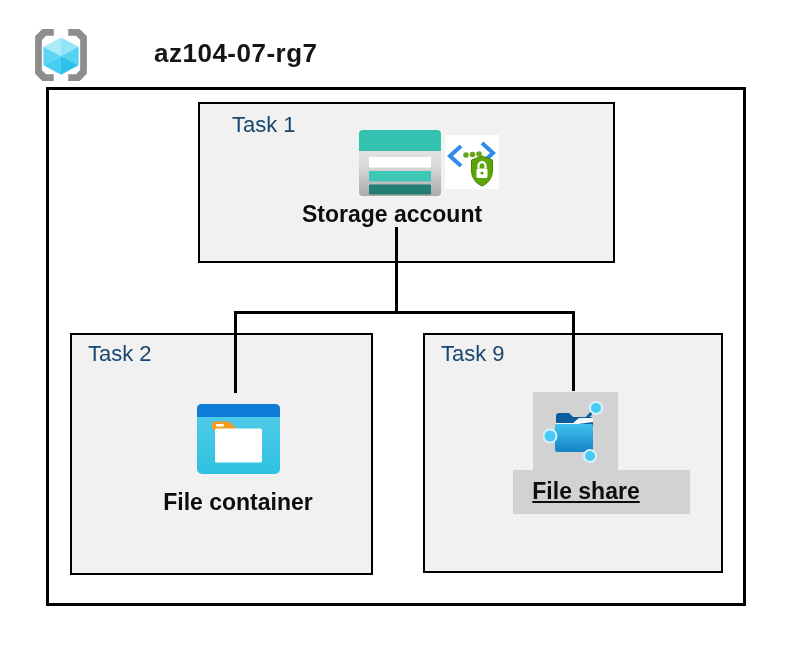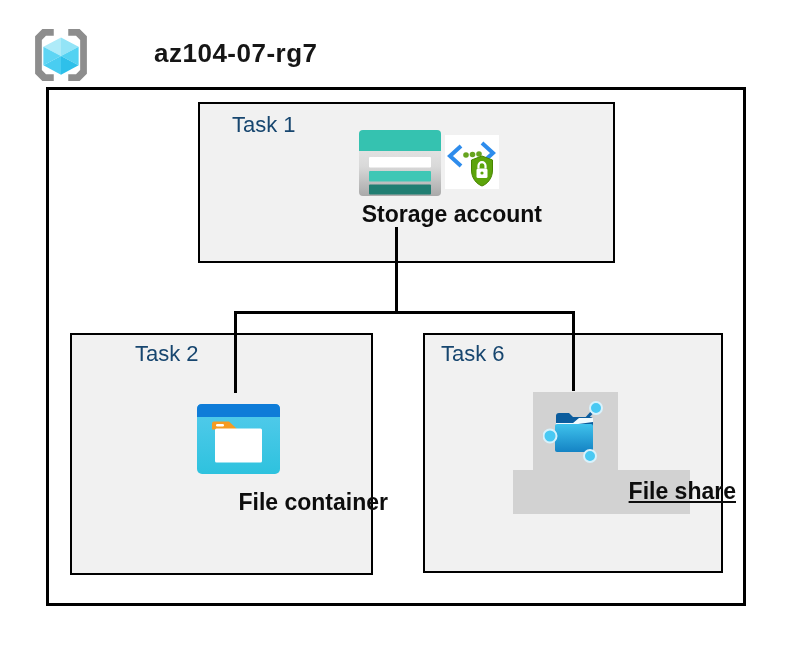--- a/index.html
+++ b/index.html
@@ -22,21 +22,21 @@
     box-sizing:border-box;border:2.5px solid #000;background:#F1F1F1;
   }
   #task1{left:198px;top:102px;width:417px;height:161px;}
   #task2{left:70px;top:333px;width:303px;height:242px;}
   #task3{left:423px;top:333px;width:300px;height:240px;}
   .task-label{
     position:absolute;font-size:22px;font-weight:normal;color:#17466F;white-space:nowrap;
   }
   .resource-label{
     position:absolute;font-size:23px;font-weight:bold;color:#0d0d0d;
-    text-align:right;white-space:nowrap;
+    text-align:center;white-space:nowrap;
   }
   
   .connector{position:absolute;background:#000;z-index:6;}
   #conn-v1{left:395px;top:227px;width:3px;height:86px;}
   #conn-h1{left:234px;top:311px;width:341px;height:3px;}
   #conn-v2{left:234px;top:311px;width:3px;height:82px;}
   #conn-v3{left:572px;top:311px;width:3px;height:80px;}
   
   .gray-hl{background:#D2D2D2;}
   #fs-icon-bg{left:108px;top:57px;width:85px;height:78px;}
@@ -101,21 +101,21 @@
         <path d="M33.5 33.5 v-2.8 a3.5 3.5 0 0 1 7 0 V33.5" fill="none" stroke="#FFFFFF" stroke-width="2.2"></path>
         <rect x="31.5" y="33.5" width="11" height="9.5" rx="1.5" fill="#FFFFFF"></rect>
         <circle cx="37" cy="38" r="1.6" fill="#5CA40A"></circle>
       </svg>
     </div>
 
     <div class="resource-label" style="left:42px;top:97px;width:300px;">Storage account</div>
   </div>
 
   <div class="abs task-box" id="task2">
-    <div class="task-label" style="left:16px;top:6px;margin-left:47px;">Task 2</div>
+    <div class="task-label" style="left:16px;top:6px;">Task 2</div>
 
     <div class="abs" style="left:125px;top:69px;width:83px;height:70px;">
       <svg width="83" height="70" viewBox="0 0 83 70">
         <defs>
           <linearGradient id="bcBody" x1="0" y1="0" x2="0" y2="1">
             <stop offset="0" stop-color="#55CBEC"></stop>
             <stop offset="1" stop-color="#2EC2DE"></stop>
           </linearGradient>
         </defs>
         <rect x="0" y="0" width="83" height="70" rx="5" fill="url(#bcBody)"></rect>
@@ -123,21 +123,21 @@
         <path d="M15 25.5 L15 19.5 Q15 17.5 17 17.5 L32 17.5 L40.5 25.5 Z" fill="#F59B22"></path>
         <rect x="19" y="20" width="8" height="2.6" rx="1.3" fill="#FFFFFF"></rect>
         <rect x="18" y="24.5" width="47" height="34" rx="1.5" fill="#FFFFFF"></rect>
       </svg>
     </div>
 
     <div class="resource-label" style="left:16px;top:154px;width:300px;">File container</div>
   </div>
 
   <div class="abs task-box" id="task3">
-    <div class="task-label" style="left:16px;top:6px;">Task 6</div>
+    <div class="task-label" style="left:16px;top:6px;">Task 9</div>
 
     <div class="abs gray-hl" id="fs-icon-bg"></div>
     <div class="abs gray-hl" id="fs-label-bg"></div>
 
     <div class="abs" style="left:118px;top:64px;width:64px;height:64px;">
       <svg width="64" height="64" viewBox="0 0 64 64">
         <defs>
           <linearGradient id="fsBody" x1="0" y1="0" x2="0" y2="1">
             <stop offset="0" stop-color="#3FC2EC"></stop>
             <stop offset="1" stop-color="#1483C4"></stop>

